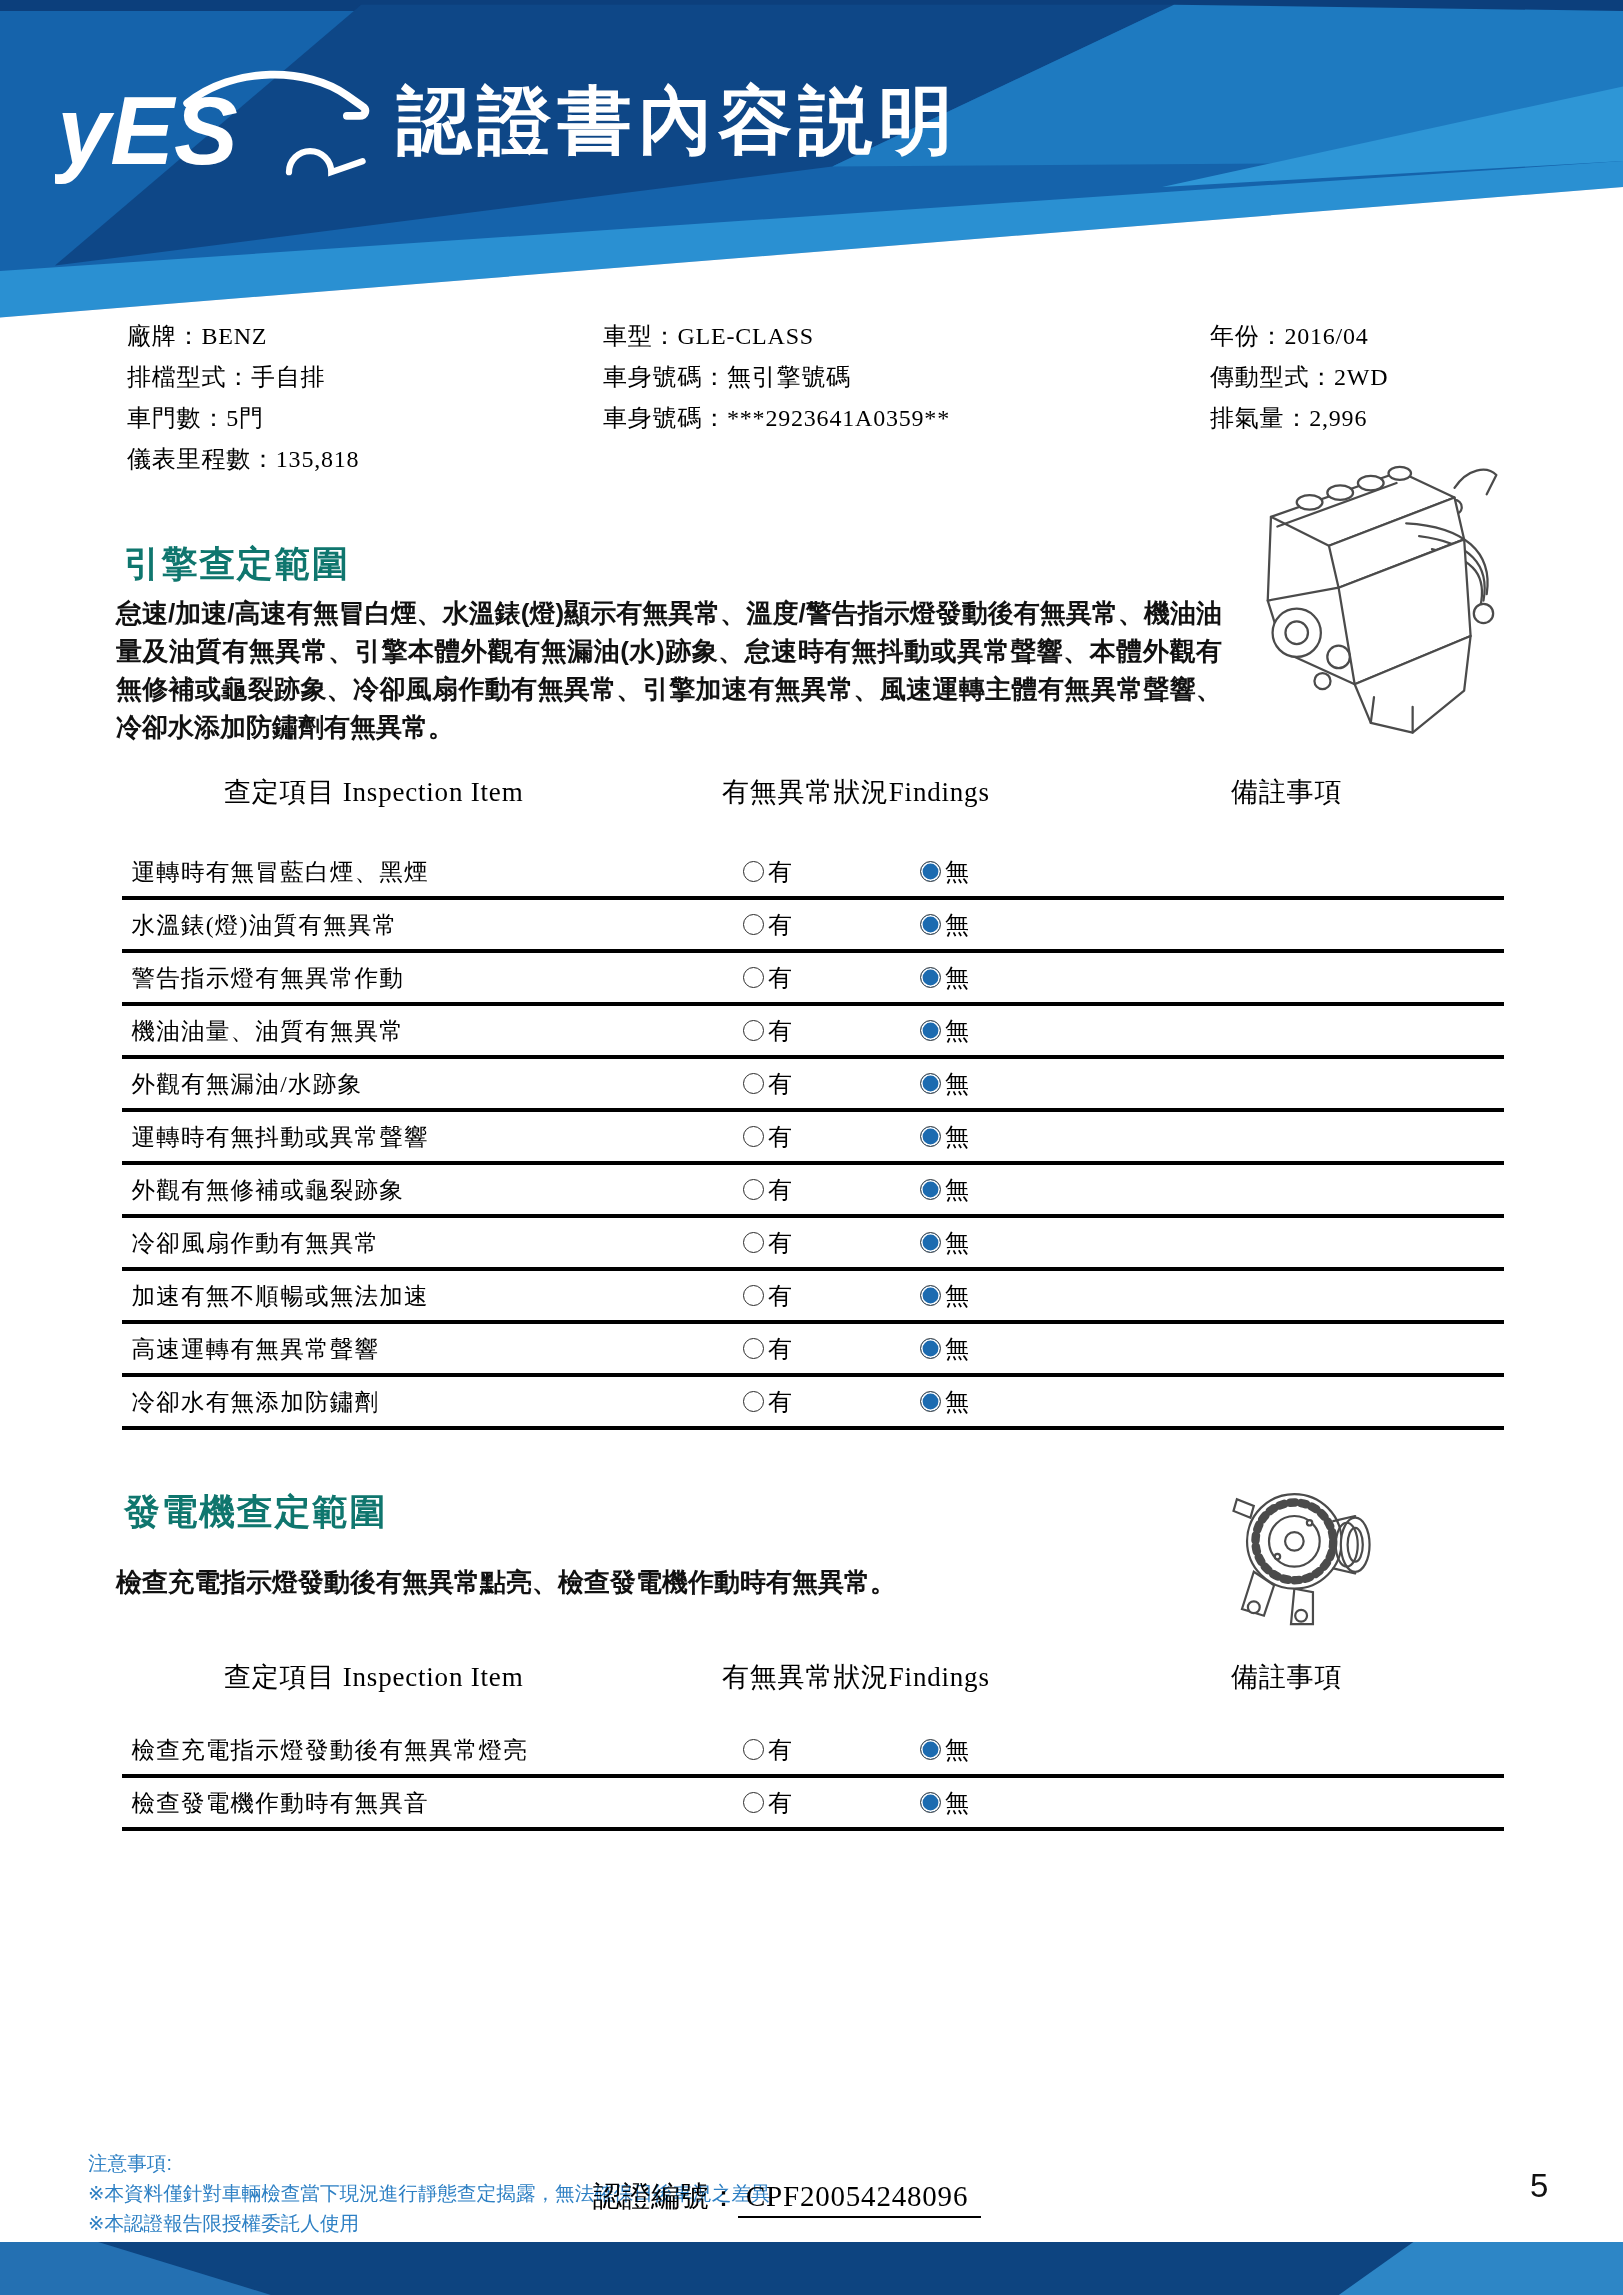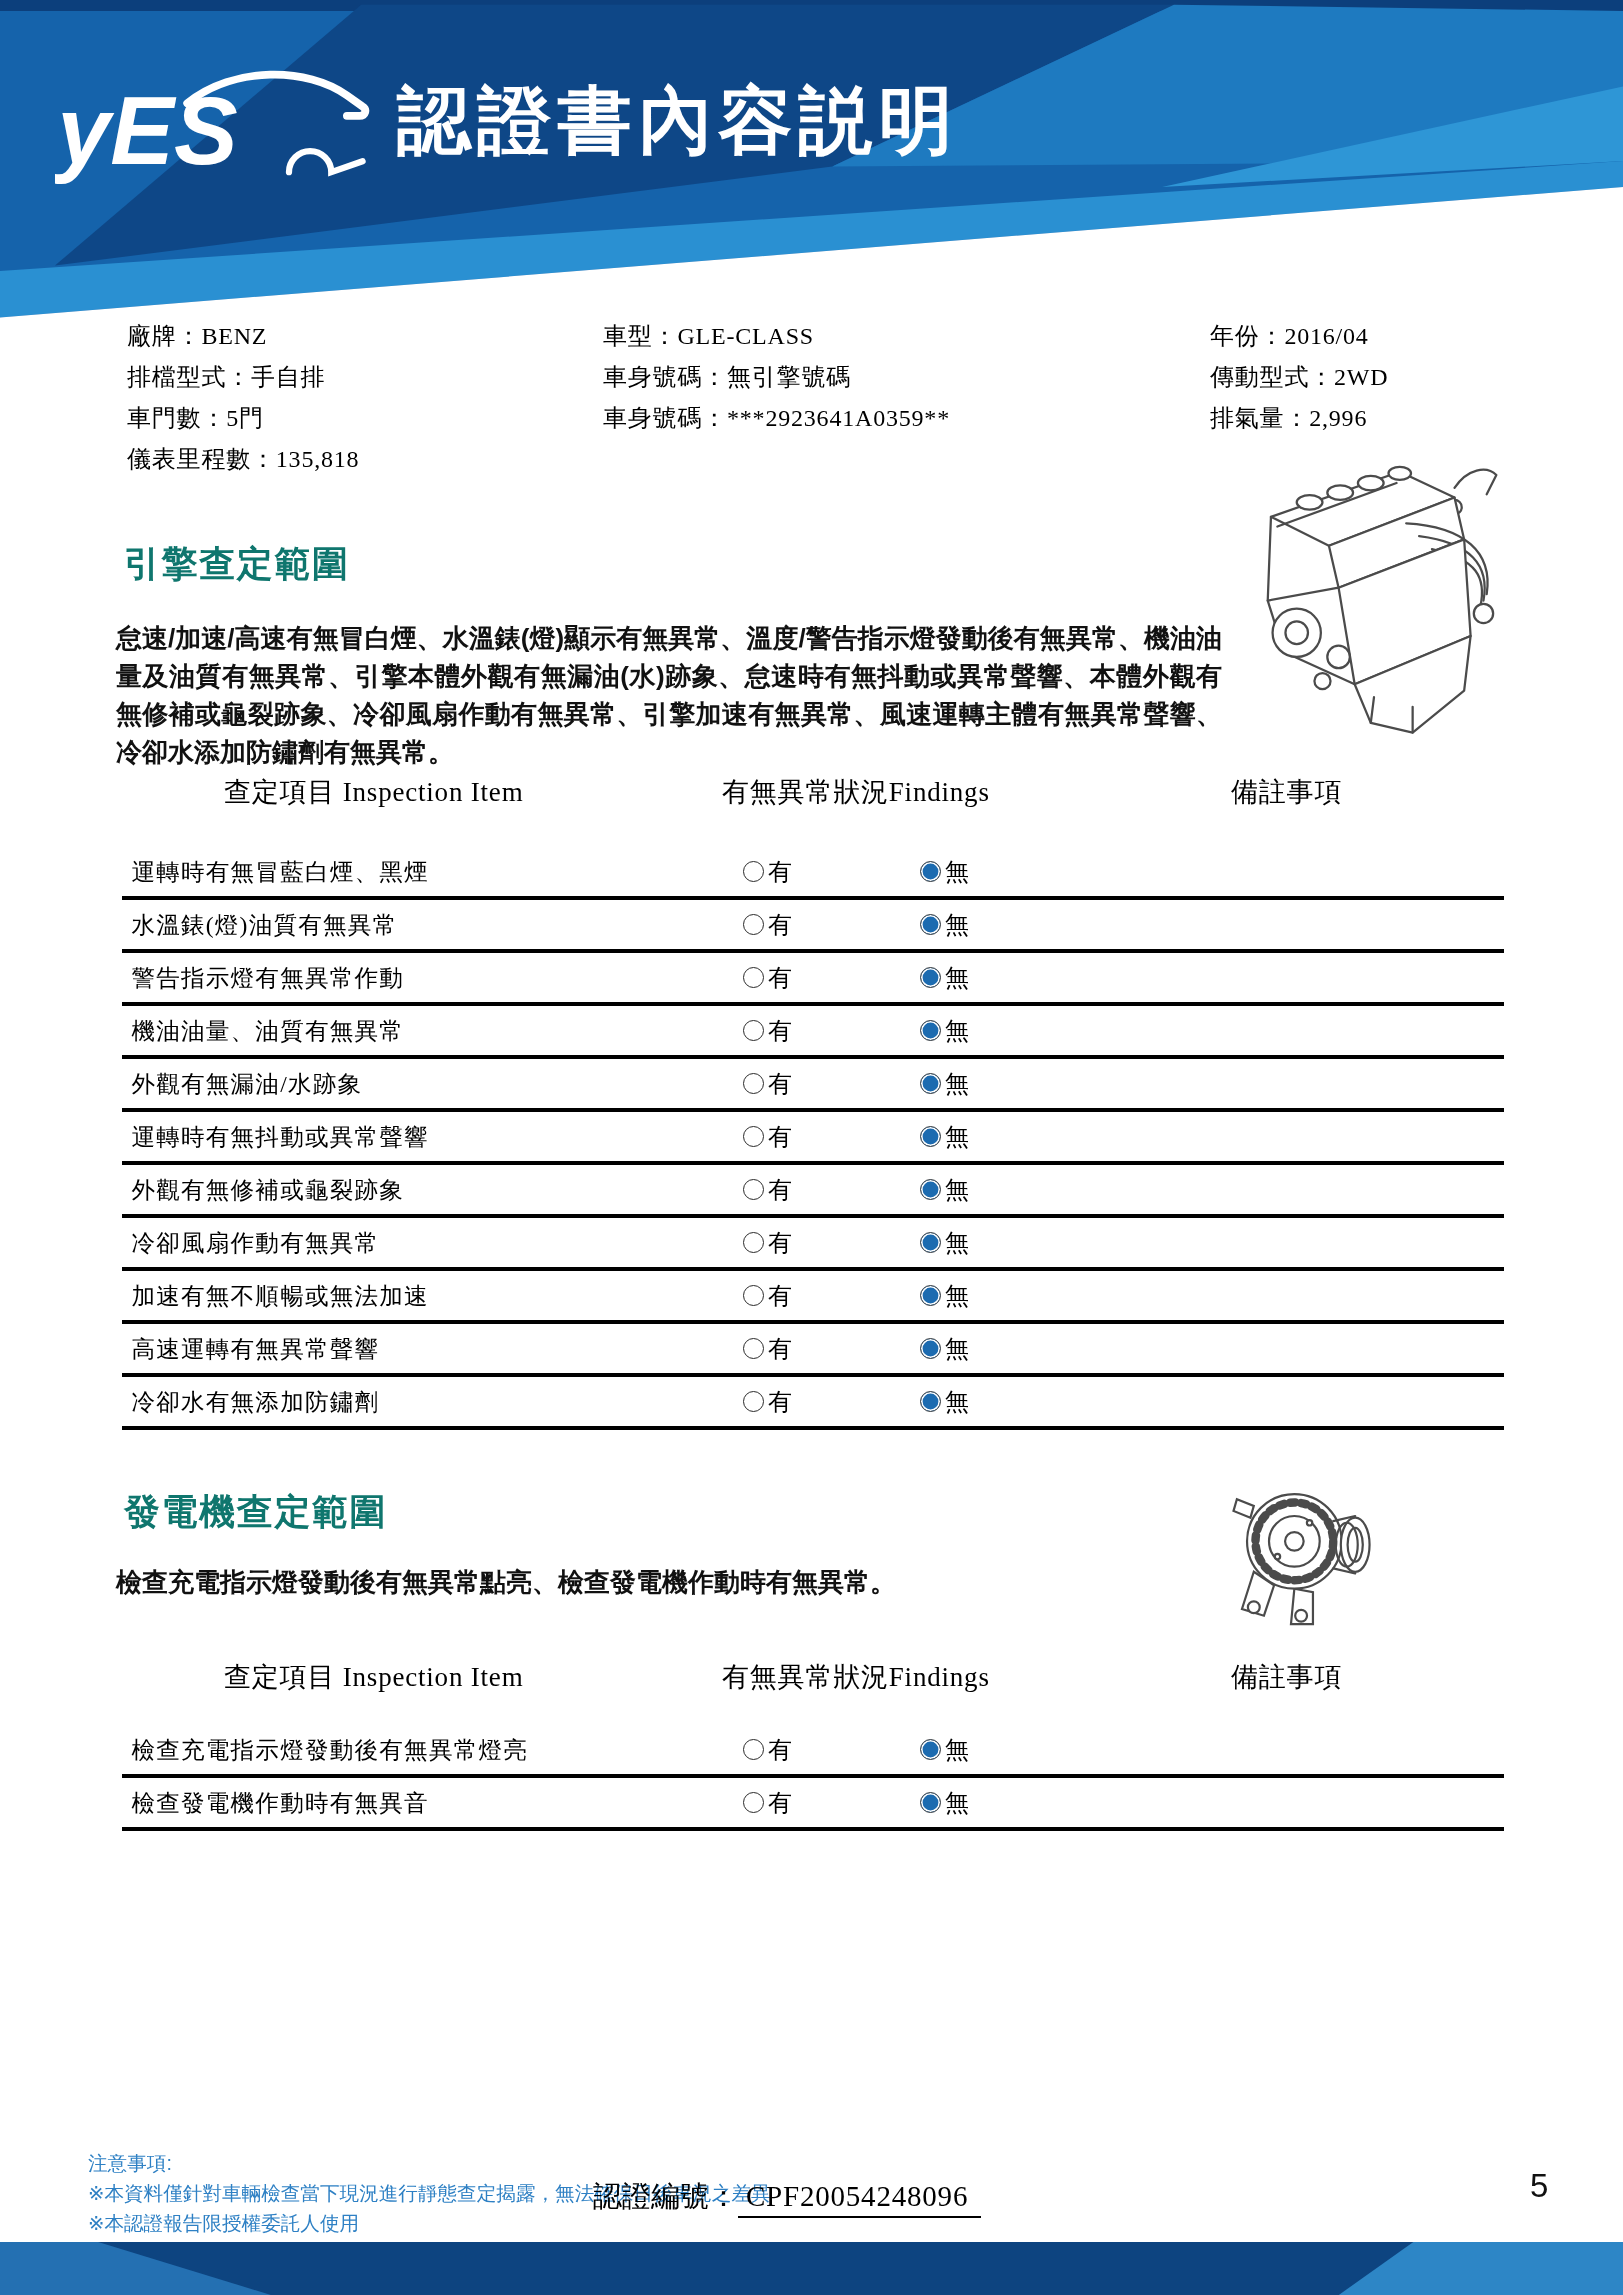--- a/index.html
+++ b/index.html
@@ -136,21 +136,21 @@
       <path d="M34 96 L78 88" fill="none"></path>
       <circle cx="52" cy="116" r="15"></circle>
       <circle cx="52" cy="116" r="7"></circle>
       <circle cx="78" cy="131" r="7"></circle>
       <circle cx="68" cy="146" r="5"></circle>
       <path d="M88 148 L160 118 L156 152 L124 178 L98 172 Z"></path>
       <path d="M124 178 L124 162 M98 172 L100 156" fill="none"></path>
     </g>
   </svg>
 
-  <div class="sec-desc" style="top:619px">怠速/加速/高速有無冒白煙、水溫錶(燈)顯示有無異常、溫度/警告指示燈發動後有無異常、機油油量及油質有無異常、引擎本體外觀有無漏油(水)跡象、怠速時有無抖動或異常聲響、本體外觀有無修補或龜裂跡象、冷卻風扇作動有無異常、引擎加速有無異常、風速運轉主體有無異常聲響、冷卻水添加防鏽劑有無異常。</div>
+  <div class="sec-desc" style="top:594px">怠速/加速/高速有無冒白煙、水溫錶(燈)顯示有無異常、溫度/警告指示燈發動後有無異常、機油油量及油質有無異常、引擎本體外觀有無漏油(水)跡象、怠速時有無抖動或異常聲響、本體外觀有無修補或龜裂跡象、冷卻風扇作動有無異常、引擎加速有無異常、風速運轉主體有無異常聲響、冷卻水添加防鏽劑有無異常。</div>
 
   <span class="thead-label" style="left:224px;top:774px">查定項目 Inspection Item</span>
   <span class="thead-label" style="left:722px;top:774px">有無異常狀況Findings</span>
   <span class="thead-label" style="left:1231px;top:774px">備註事項</span>
 
   <div class="insp-table" style="top:847px">
 
     <div class="t-row">
       <span class="item-label">運轉時有無冒藍白煙、黑煙</span>
       <span class="radio-opt yes">

